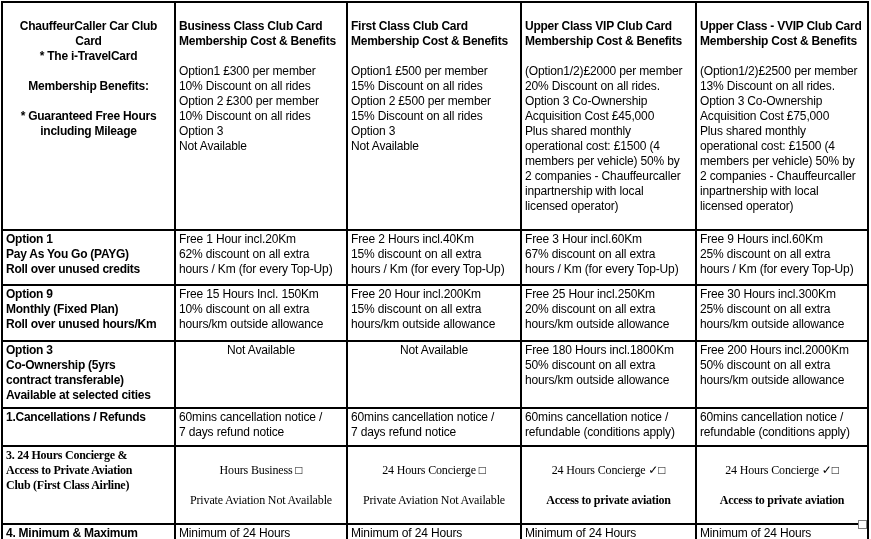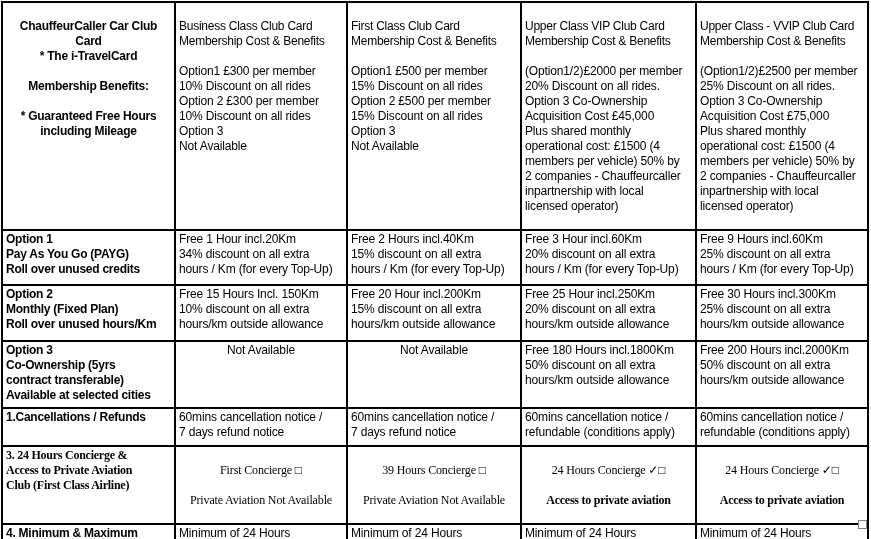--- a/index.html
+++ b/index.html
@@ -29,21 +29,21 @@
     padding:1px 3px 0 3px;
     overflow:hidden;
     white-space:pre-line;
     background:#ffffff;
   }
   .b{font-weight:bold;letter-spacing:-0.25px;}
   td.hdr{background:#bfbfbf;}
   td.labelcol{background:#e6e6e6;font-weight:bold;letter-spacing:-0.25px;}
   td.corner{text-align:center;}
   td.center{text-align:center;}
-  .hdr-title{font-weight:normal;letter-spacing:-0.25px;white-space:pre-line;}
+  .hdr-title{font-weight:bold;letter-spacing:-0.25px;white-space:pre-line;}
   .hdr-body{white-space:pre-line;}
   .line{white-space:pre-line;}
   tr.r-header td{height:192px;}
   tr.r-opt1 td{height:52px;}
   tr.r-opt2 td{height:53px;}
   tr.r-opt3 td{height:64px;}
   tr.r-cancel td{height:35px;}
   tr.r-concierge td{height:48px;font-family:Liberation Serif, serif;}
   tr.r-booking td{height:59px;}
   .resize-handle{
@@ -109,52 +109,52 @@
 operational cost: £1500 (4
 members per vehicle) 50% by
 2 companies - Chauffeurcaller
 inpartnership with local
 licensed operator)</div>
       </td>
       <td class="hdr">
         <div class="hdr-title">Upper Class - VVIP Club Card
 Membership Cost &amp; Benefits</div>
         <div class="hdr-body">(Option1/2)£2500 per member
-25% Discount on all rides.
+13% Discount on all rides.
 Option 3 Co-Ownership
 Acquisition Cost £75,000
 Plus shared monthly
 operational cost: £1500 (4
 members per vehicle) 50% by
 2 companies - Chauffeurcaller
 inpartnership with local
 licensed operator)</div>
       </td>
     </tr>
 
     <tr class="r-opt1">
       <td class="labelcol">Option 1
 Pay As You Go (PAYG)
 Roll over unused credits</td>
       <td>Free 1 Hour incl.20Km
-34% discount on all extra
+62% discount on all extra
 hours / Km (for every Top-Up)</td>
       <td>Free 2 Hours incl.40Km
 15% discount on all extra
 hours / Km (for every Top-Up)</td>
       <td>Free 3 Hour incl.60Km
-20% discount on all extra
+67% discount on all extra
 hours / Km (for every Top-Up)</td>
       <td>Free 9 Hours incl.60Km
 25% discount on all extra
 hours / Km (for every Top-Up)</td>
     </tr>
 
     <tr class="r-opt2">
-      <td class="labelcol">Option 2
+      <td class="labelcol">Option 9
 Monthly (Fixed Plan)
 Roll over unused hours/Km</td>
       <td>Free 15 Hours Incl. 150Km
 10% discount on all extra
 hours/km outside allowance</td>
       <td>Free 20 Hour incl.200Km
 15% discount on all extra
 hours/km outside allowance</td>
       <td>Free 25 Hour incl.250Km
 20% discount on all extra
@@ -189,25 +189,25 @@
 refundable (conditions apply)</td>
       <td>60mins cancellation notice /
 refundable (conditions apply)</td>
     </tr>
 
     <tr class="r-concierge">
       <td class="labelcol">3. 24 Hours Concierge &amp;
 Access to Private Aviation
 Club (First Class Airline)</td>
       <td class="center">
-        <div class="line">First Concierge □</div>
+        <div class="line">Hours Business □</div>
         <div class="line">Private Aviation Not Available</div>
       </td>
       <td class="center">
-        <div class="line">39 Hours Concierge □</div>
+        <div class="line">24 Hours Concierge □</div>
         <div class="line">Private Aviation Not Available</div>
       </td>
       <td class="center">
         <div class="line">24 Hours Concierge ✓□</div>
         <div class="line b">Access to private aviation</div>
       </td>
       <td class="center">
         <div class="line">24 Hours Concierge ✓□</div>
         <div class="line b">Access to private aviation</div>
       </td>

